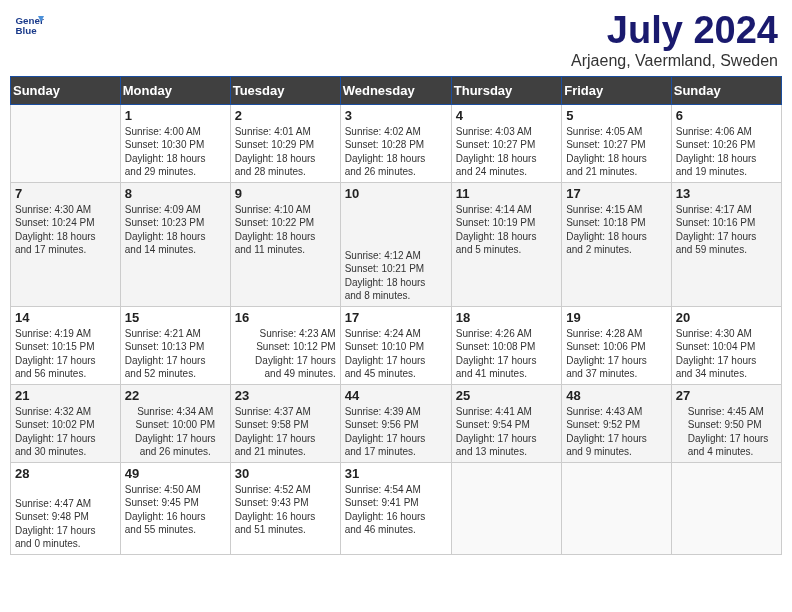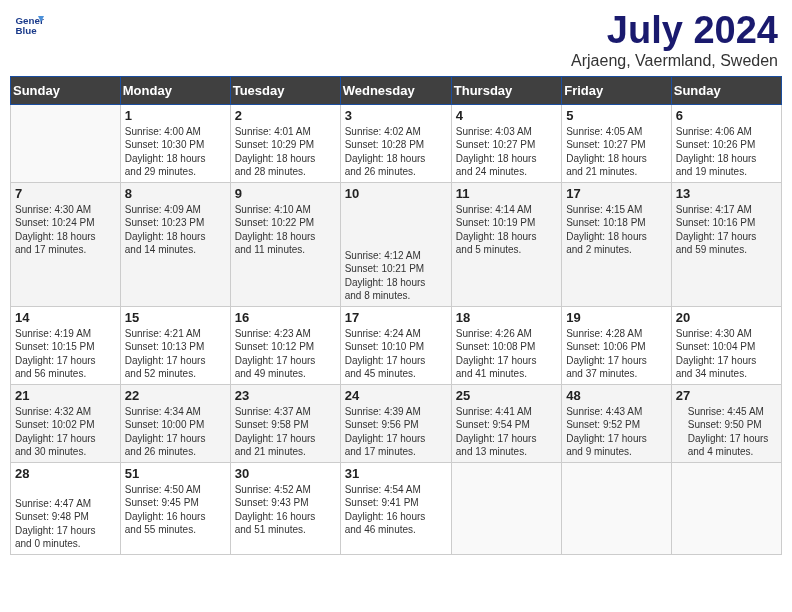--- a/index.html
+++ b/index.html
@@ -222,21 +222,21 @@
         </td>
         <td class="cal-cell">
           <div class="cell-day">15</div>
           <div class="cell-info" style="white-space: pre-line;">Sunrise: 4:21 AM
 Sunset: 10:13 PM
 Daylight: 17 hours
 and 52 minutes.</div>
         </td>
         <td class="cal-cell">
           <div class="cell-day">16</div>
-          <div class="cell-info" style="white-space: pre-line;">Sunrise: 4:23 AM
+          <div class="cell-info" style="white-space: pre-line; text-align: right;">Sunrise: 4:23 AM
 Sunset: 10:12 PM
 Daylight: 17 hours
 and 49 minutes.</div>
         </td>
         <td class="cal-cell">
           <div class="cell-day">17</div>
           <div class="cell-info" style="white-space: pre-line;">Sunrise: 4:24 AM
 Sunset: 10:10 PM
 Daylight: 17 hours
 and 45 minutes.</div>
@@ -266,34 +266,34 @@
       <tr class="row-shade">
         <td class="cal-cell">
           <div class="cell-day">21</div>
           <div class="cell-info" style="white-space: pre-line;">Sunrise: 4:32 AM
 Sunset: 10:02 PM
 Daylight: 17 hours
 and 30 minutes.</div>
         </td>
         <td class="cal-cell">
           <div class="cell-day">22</div>
-          <div class="cell-info" style="white-space: pre-line;">Sunrise: 4:34 AM
+          <div class="cell-info" style="white-space: pre-line; text-align: center;">Sunrise: 4:34 AM
 Sunset: 10:00 PM
 Daylight: 17 hours
 and 26 minutes.</div>
         </td>
         <td class="cal-cell">
           <div class="cell-day">23</div>
           <div class="cell-info" style="white-space: pre-line;">Sunrise: 4:37 AM
 Sunset: 9:58 PM
 Daylight: 17 hours
 and 21 minutes.</div>
         </td>
         <td class="cal-cell">
-          <div class="cell-day">24</div>
+          <div class="cell-day">44</div>
           <div class="cell-info" style="white-space: pre-line;">Sunrise: 4:39 AM
 Sunset: 9:56 PM
 Daylight: 17 hours
 and 17 minutes.</div>
         </td>
         <td class="cal-cell">
           <div class="cell-day">25</div>
           <div class="cell-info" style="white-space: pre-line;">Sunrise: 4:41 AM
 Sunset: 9:54 PM
 Daylight: 17 hours
@@ -316,21 +316,21 @@
       </tr>
       <tr>
         <td class="cal-cell">
           <div class="cell-day">28</div>
           <div class="cell-info" style="white-space: pre-line; margin-top: 16px;">Sunrise: 4:47 AM
 Sunset: 9:48 PM
 Daylight: 17 hours
 and 0 minutes.</div>
         </td>
         <td class="cal-cell">
-          <div class="cell-day">51</div>
+          <div class="cell-day">49</div>
           <div class="cell-info" style="white-space: pre-line;">Sunrise: 4:50 AM
 Sunset: 9:45 PM
 Daylight: 16 hours
 and 55 minutes.</div>
         </td>
         <td class="cal-cell">
           <div class="cell-day">30</div>
           <div class="cell-info" style="white-space: pre-line;">Sunrise: 4:52 AM
 Sunset: 9:43 PM
 Daylight: 16 hours

